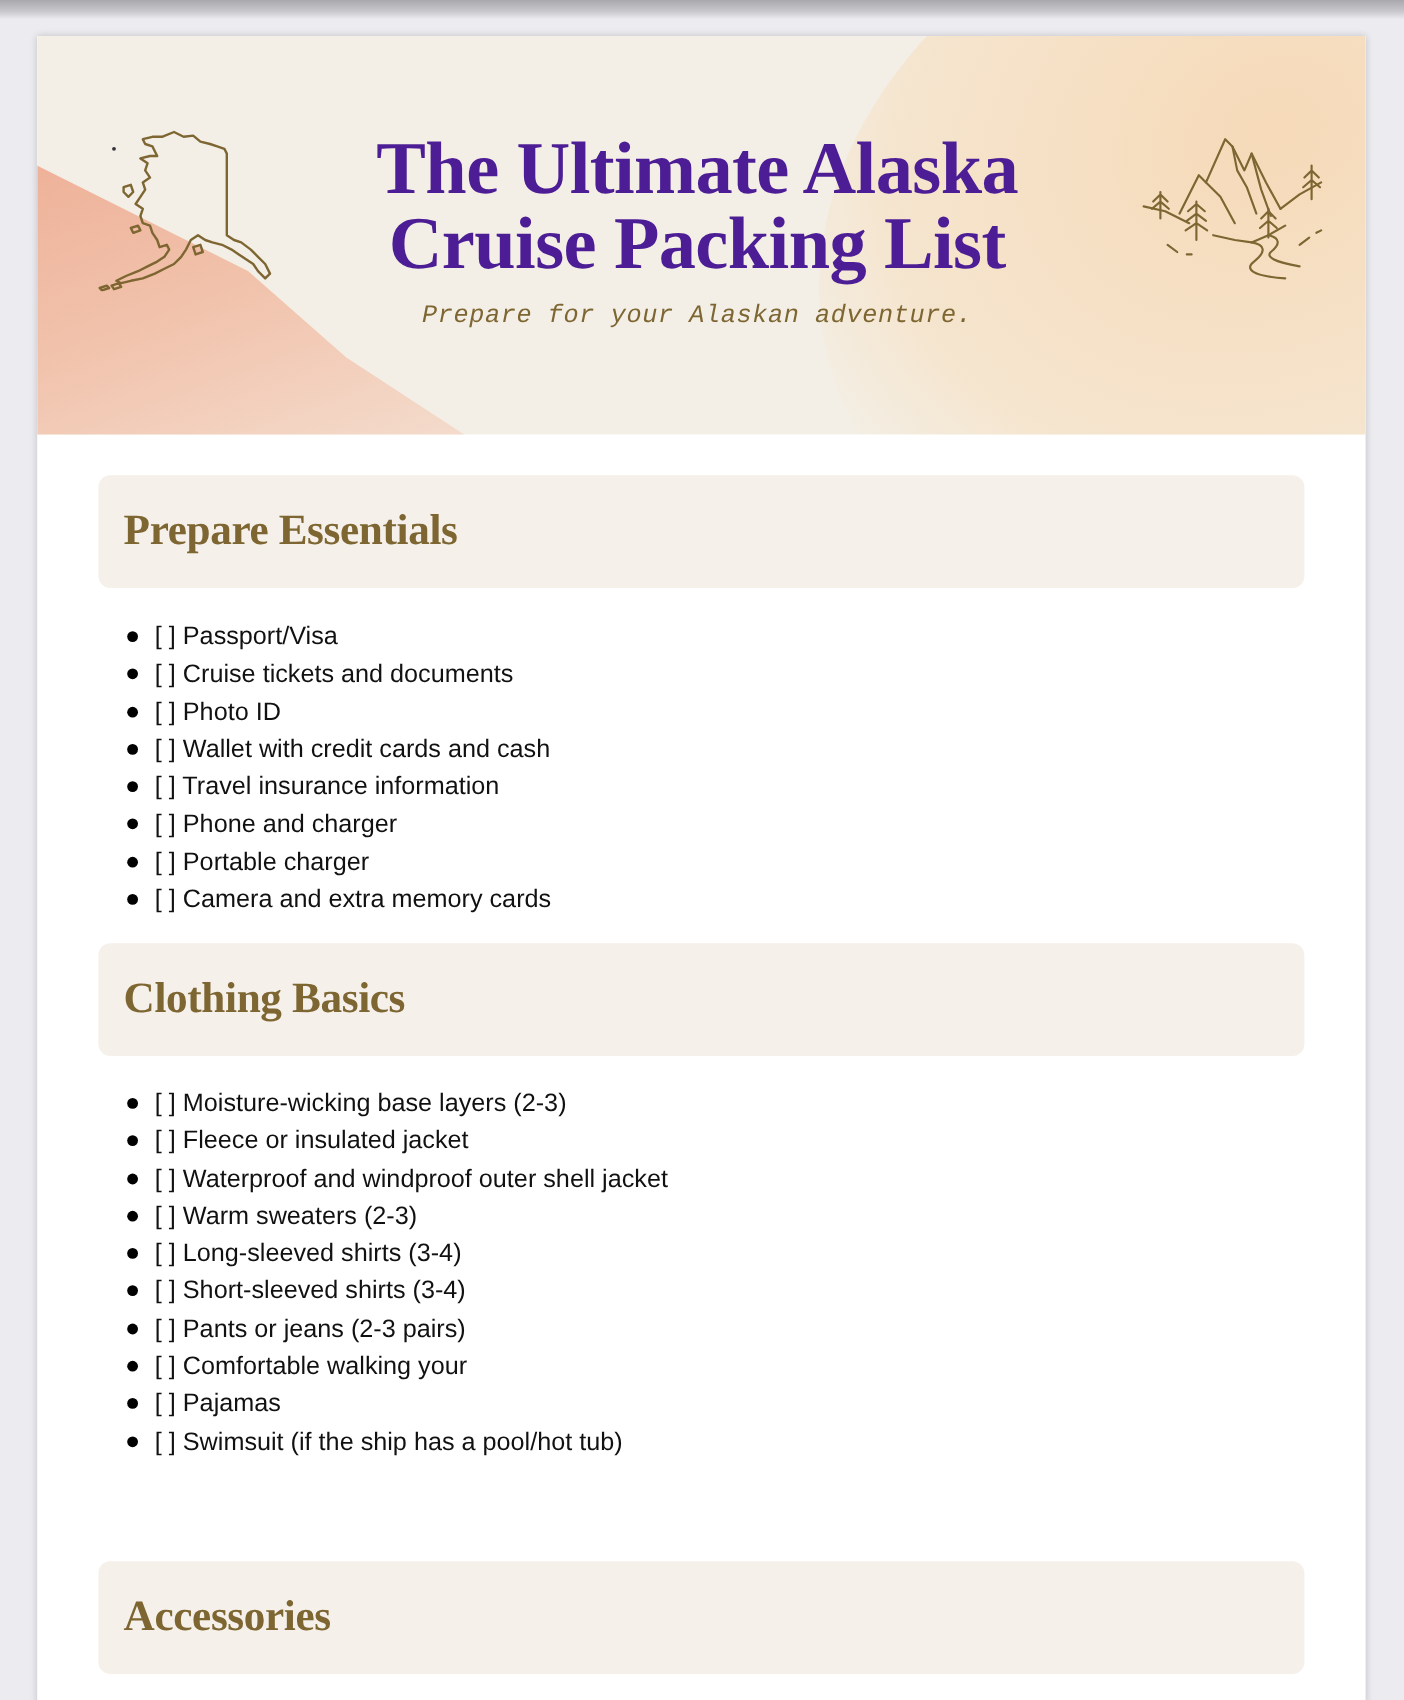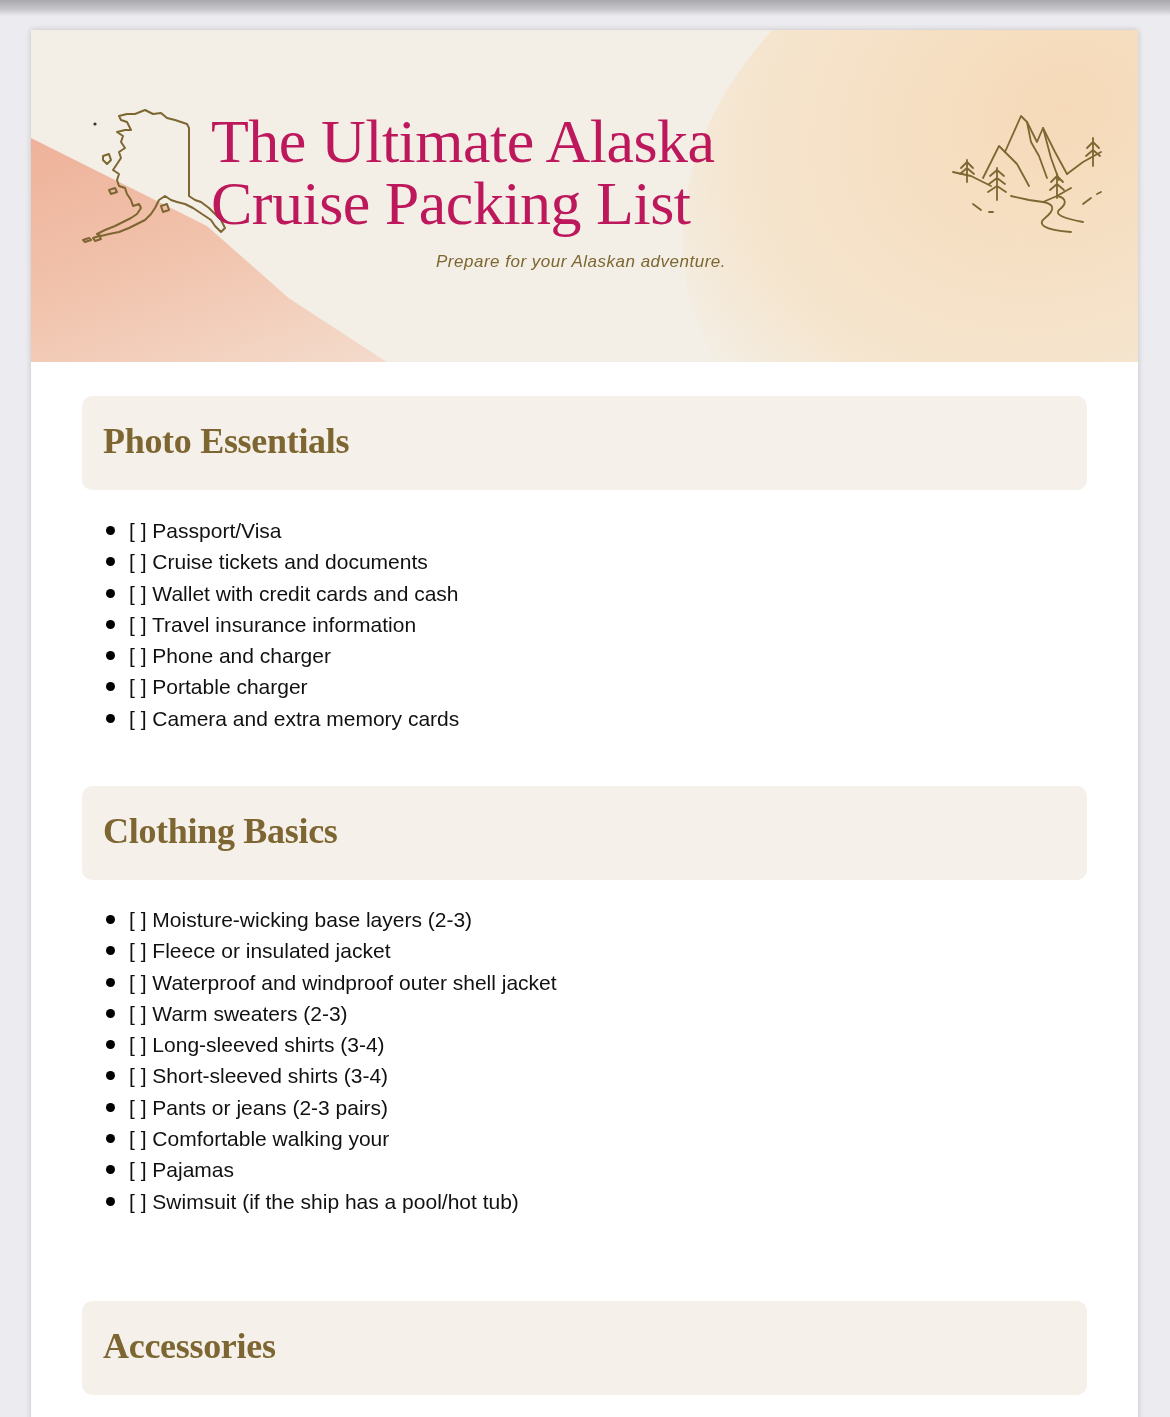--- a/index.html
+++ b/index.html
@@ -51,36 +51,37 @@
       left: -40px; top: 70px;
       width: 480px; height: 360px;
       background: linear-gradient(160deg, rgba(236,150,120,0.75) 0%, rgba(240,170,140,0.65) 40%, rgba(245,205,185,0.5) 80%);
       clip-path: polygon(0% 5%, 45% 35%, 62% 55%, 85% 75%, 100% 100%, 0% 100%);
     }
     .banner .title {
       position: absolute;
       left: 180px;
       top: 80px;
       width: 740px;
+      text-align: center;
       font-family: "Liberation Serif", serif;
-      font-weight: normal;
+      font-weight: bold;
       font-size: 62px;
       line-height: 62px;
-      color: #be185d;
+      color: #4c1d95;
       letter-spacing: -0.5px;
     }
     .banner .subtitle {
       position: absolute;
       left: 180px;
       top: 222px;
       width: 740px;
       text-align: center;
-      font-family: Liberation Sans, sans-serif;
+      font-family: Liberation Mono, monospace;
       font-style: italic;
-      font-size: 17px;
+      font-size: 21px;
       color: #7d6631;
       letter-spacing: 0.5px;
     }
     .alaska-map {
       position: absolute;
       left: 30px; top: 78px;
       width: 180px; height: 135px;
     }
     .mountain-illus {
       position: absolute;
@@ -180,25 +181,26 @@
     <div class="title">
       <div>The Ultimate Alaska</div>
       <div>Cruise Packing List</div>
     </div>
     <div class="subtitle">Prepare for your Alaskan adventure.</div>
   </div>
 
   <div class="content">
 
     <div class="section-header" style="top:34px;">
-      <h2>Photo Essentials</h2>
+      <h2>Prepare Essentials</h2>
     </div>
     <ul class="items" style="top:149px;">
       <li>[ ] Passport/Visa</li>
       <li>[ ] Cruise tickets and documents</li>
+      <li>[ ] Photo ID</li>
       <li>[ ] Wallet with credit cards and cash</li>
       <li>[ ] Travel insurance information</li>
       <li>[ ] Phone and charger</li>
       <li>[ ] Portable charger</li>
       <li>[ ] Camera and extra memory cards</li>
     </ul>
 
     <div class="section-header" style="top:424px;">
       <h2>Clothing Basics</h2>
     </div>

